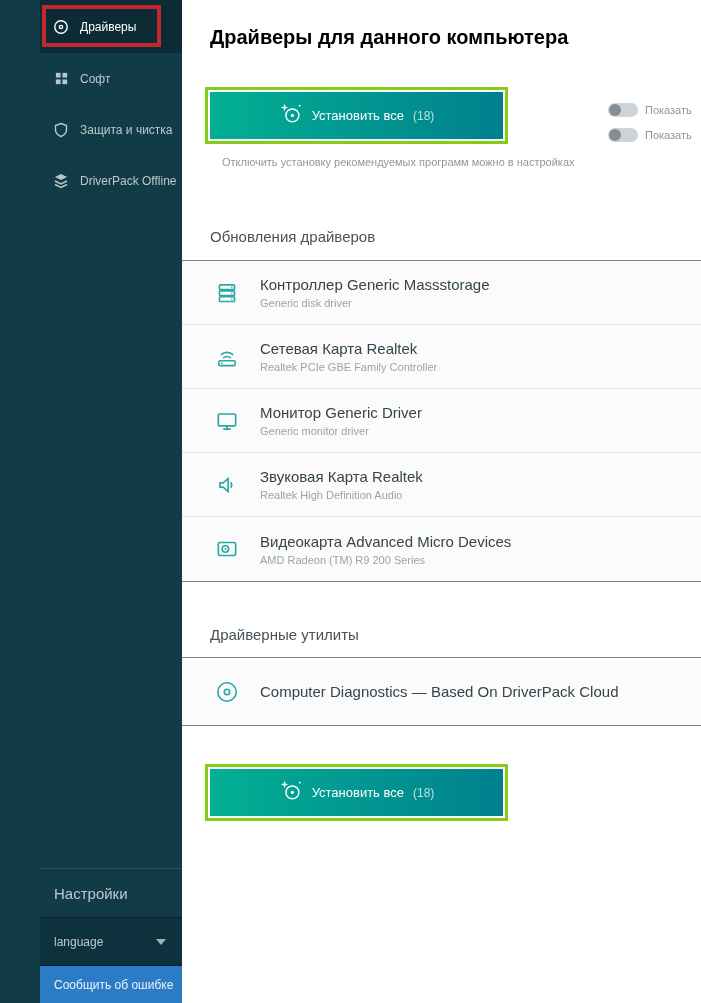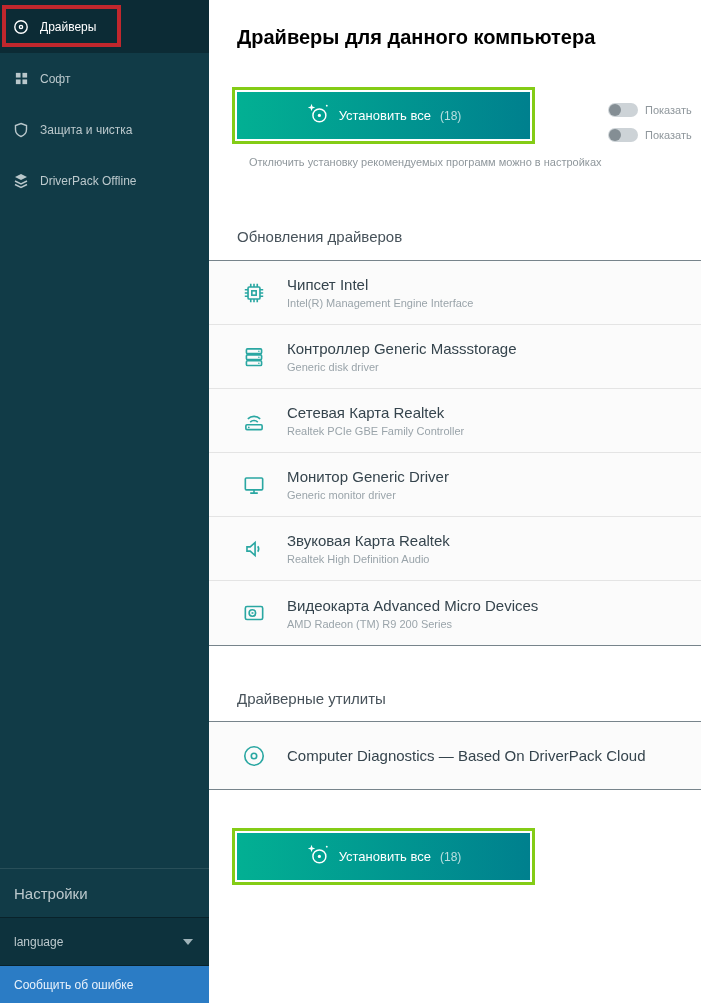--- a/index.html
+++ b/index.html
@@ -1,22 +1,22 @@
 <!DOCTYPE html>
 <html><head>
 <meta charset="utf-8">
 <style>
   * { margin:0; padding:0; box-sizing:border-box; }
   html,body { width:701px; height:1003px; overflow:hidden; background:#fff;
               font-family:"Liberation Sans", sans-serif; }
   .app { display:flex; width:701px; height:1003px; }
 
   
-  .sidebar { width:209px; flex-shrink:0; background:#113b47; color:#bcc9cd;
-             display:flex; flex-direction:column; }
+  .sidebar { width:182px; flex-shrink:0; background:#113b47; color:#bcc9cd;
+             display:flex; flex-direction:column;padding-left:40px; }
   .side-item { height:51px; display:flex; align-items:center; padding-left:12px;
                font-size:12px; cursor:pointer; position:relative; }
   .side-item .ic { width:18px; height:18px; margin-right:10px; display:flex;
                    align-items:center; justify-content:center; flex-shrink:0; }
   .side-item svg { stroke:#b9c7cb; fill:none; stroke-width:1.4; }
   .side-item svg .fl { fill:#b9c7cb; stroke:none; }
   .side-item.active { background:#0c2b35; color:#fff; height:53px; }
   .side-item.active svg { stroke:#fff; }
   .red-outline-side { position:absolute; left:2px; top:5px; width:119px; height:42px;
                       border:4px solid #c1272d; pointer-events:none; }
@@ -173,33 +173,20 @@
             <span class="knob"></span>
           </span>
         <span class="toggle-label">Показать</span>
       </div>
     </div>
 
     <div class="section-header sh-updates">Обновления драйверов</div>
 
     <div class="list">
 
-      <div class="row">
-        <span class="ric">
-          <svg viewBox="0 0 24 24" width="26" height="26">
-              <rect x="6.5" y="6.5" width="11" height="11" rx="1"></rect>
-              <rect x="10" y="10" width="4" height="4"></rect>
-              <path d="M9 6.5v-3M12 6.5v-3M15 6.5v-3M9 17.5v3M12 17.5v3M15 17.5v3M6.5 9h-3M6.5 12h-3M6.5 15h-3M17.5 9h3M17.5 12h3M17.5 15h3"></path>
-            </svg>
-        </span>
-        <div>
-          <div class="row-title">Чипсет Intel</div>
-          <div class="row-sub">Intel(R) Management Engine Interface</div>
-        </div>
-      </div>
 
       <div class="row">
         <span class="ric">
           <svg viewBox="0 0 24 24" width="26" height="26">
               <rect x="5" y="4.5" width="14" height="4.4" rx="1"></rect>
               <rect x="5" y="10" width="14" height="4.4" rx="1"></rect>
               <rect x="5" y="15.5" width="14" height="4.4" rx="1"></rect>
               <circle class="fl" cx="16.5" cy="6.7" r="0.7"></circle>
               <circle class="fl" cx="16.5" cy="12.2" r="0.7"></circle>
               <circle class="fl" cx="16.5" cy="17.7" r="0.7"></circle>

